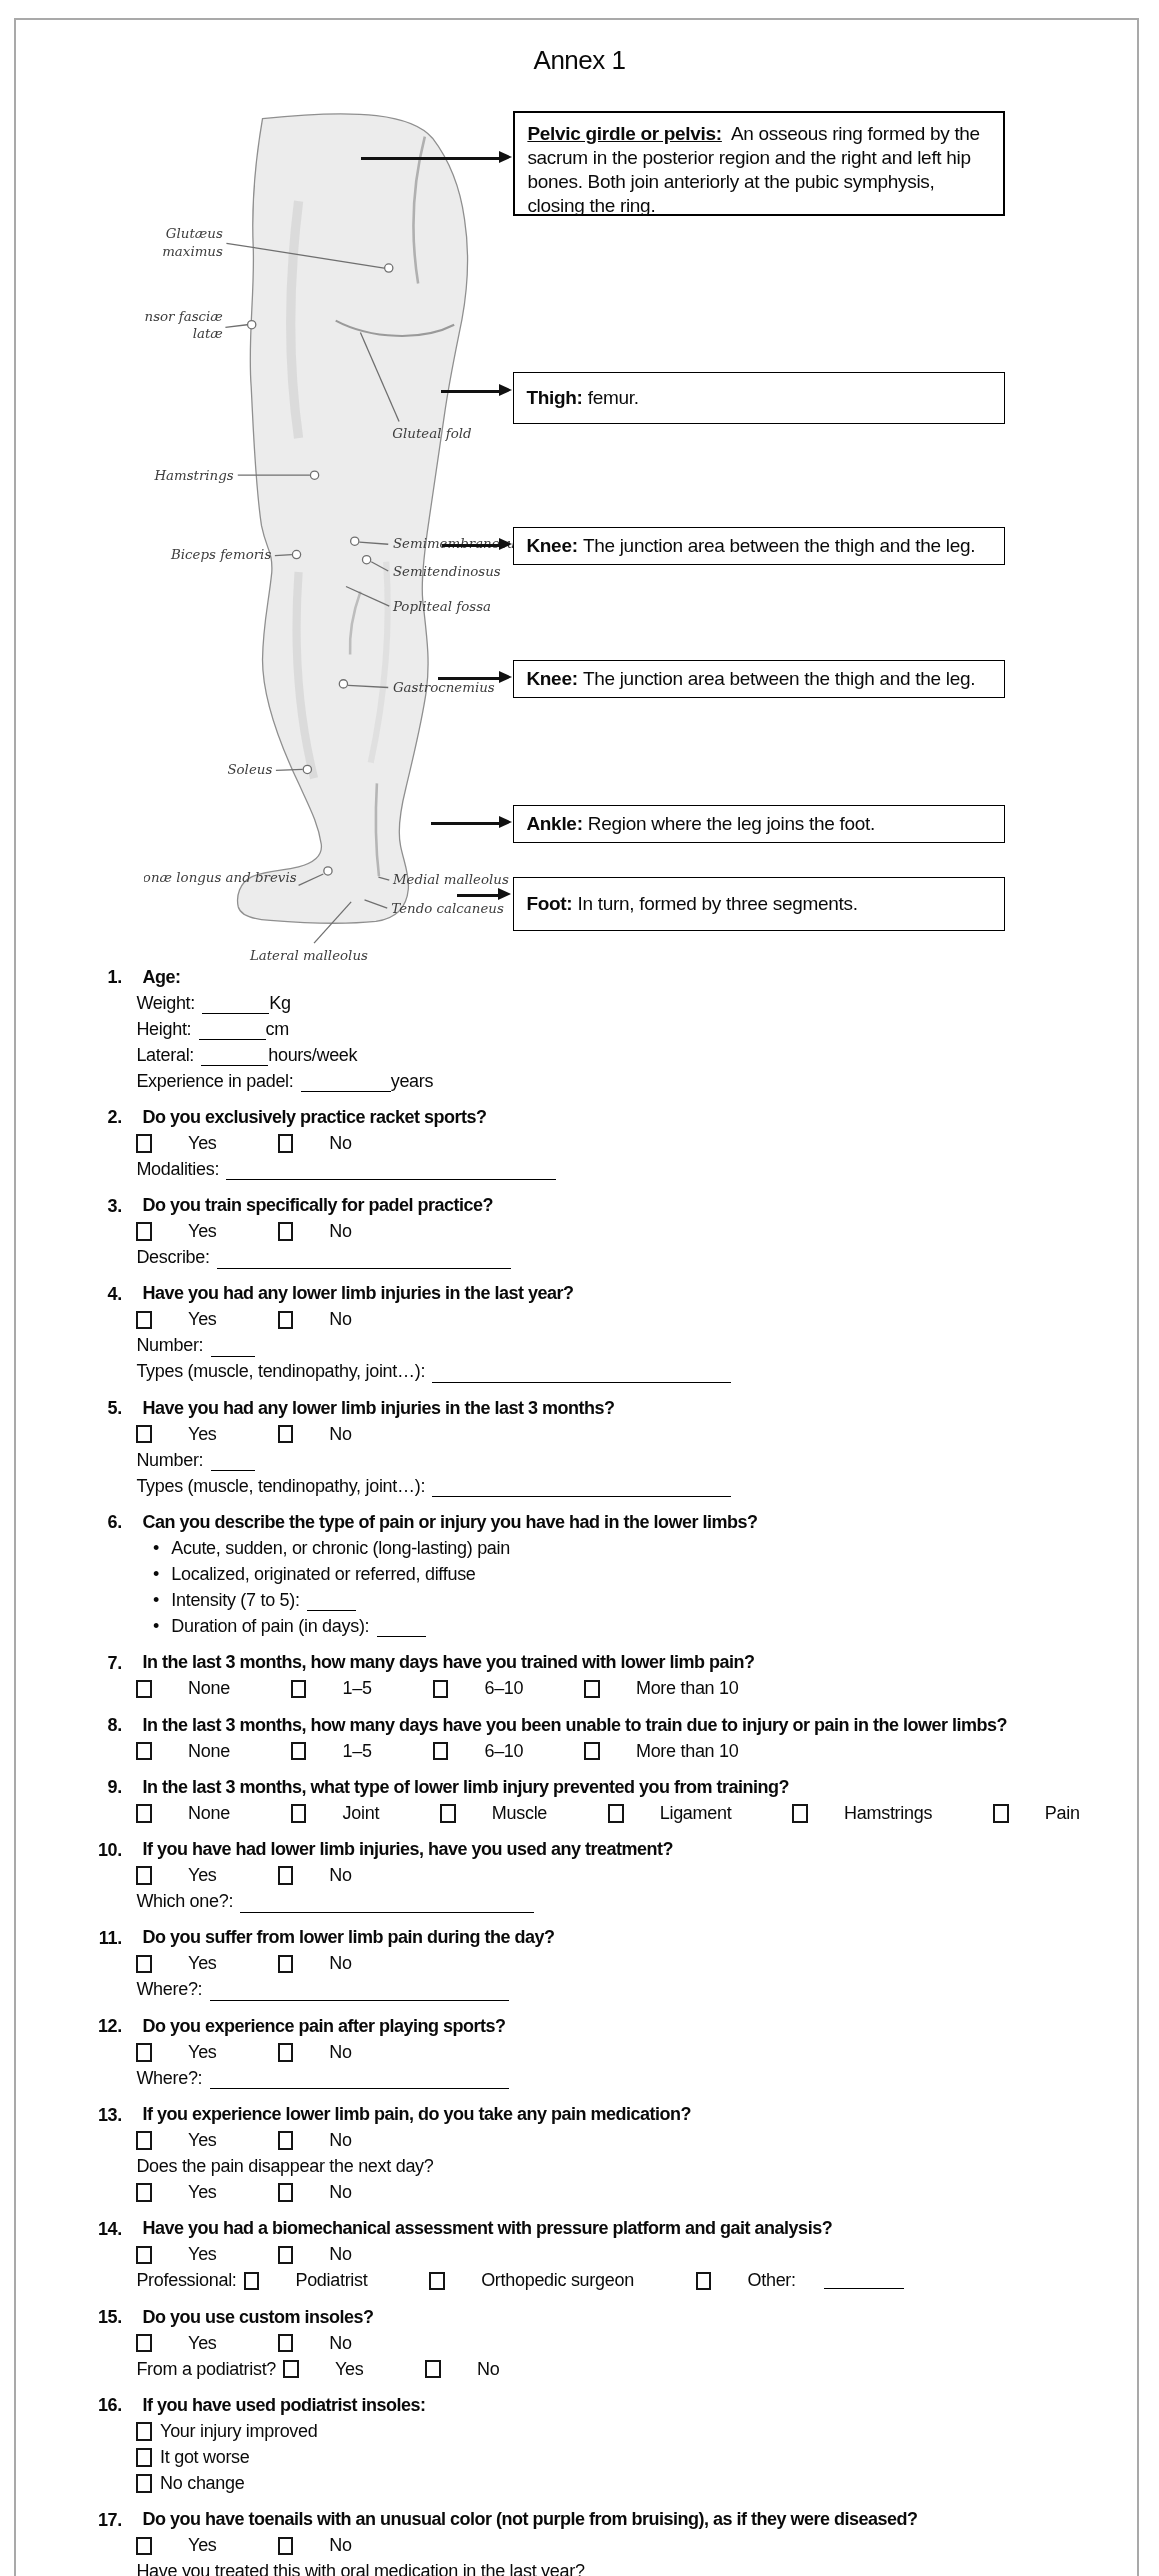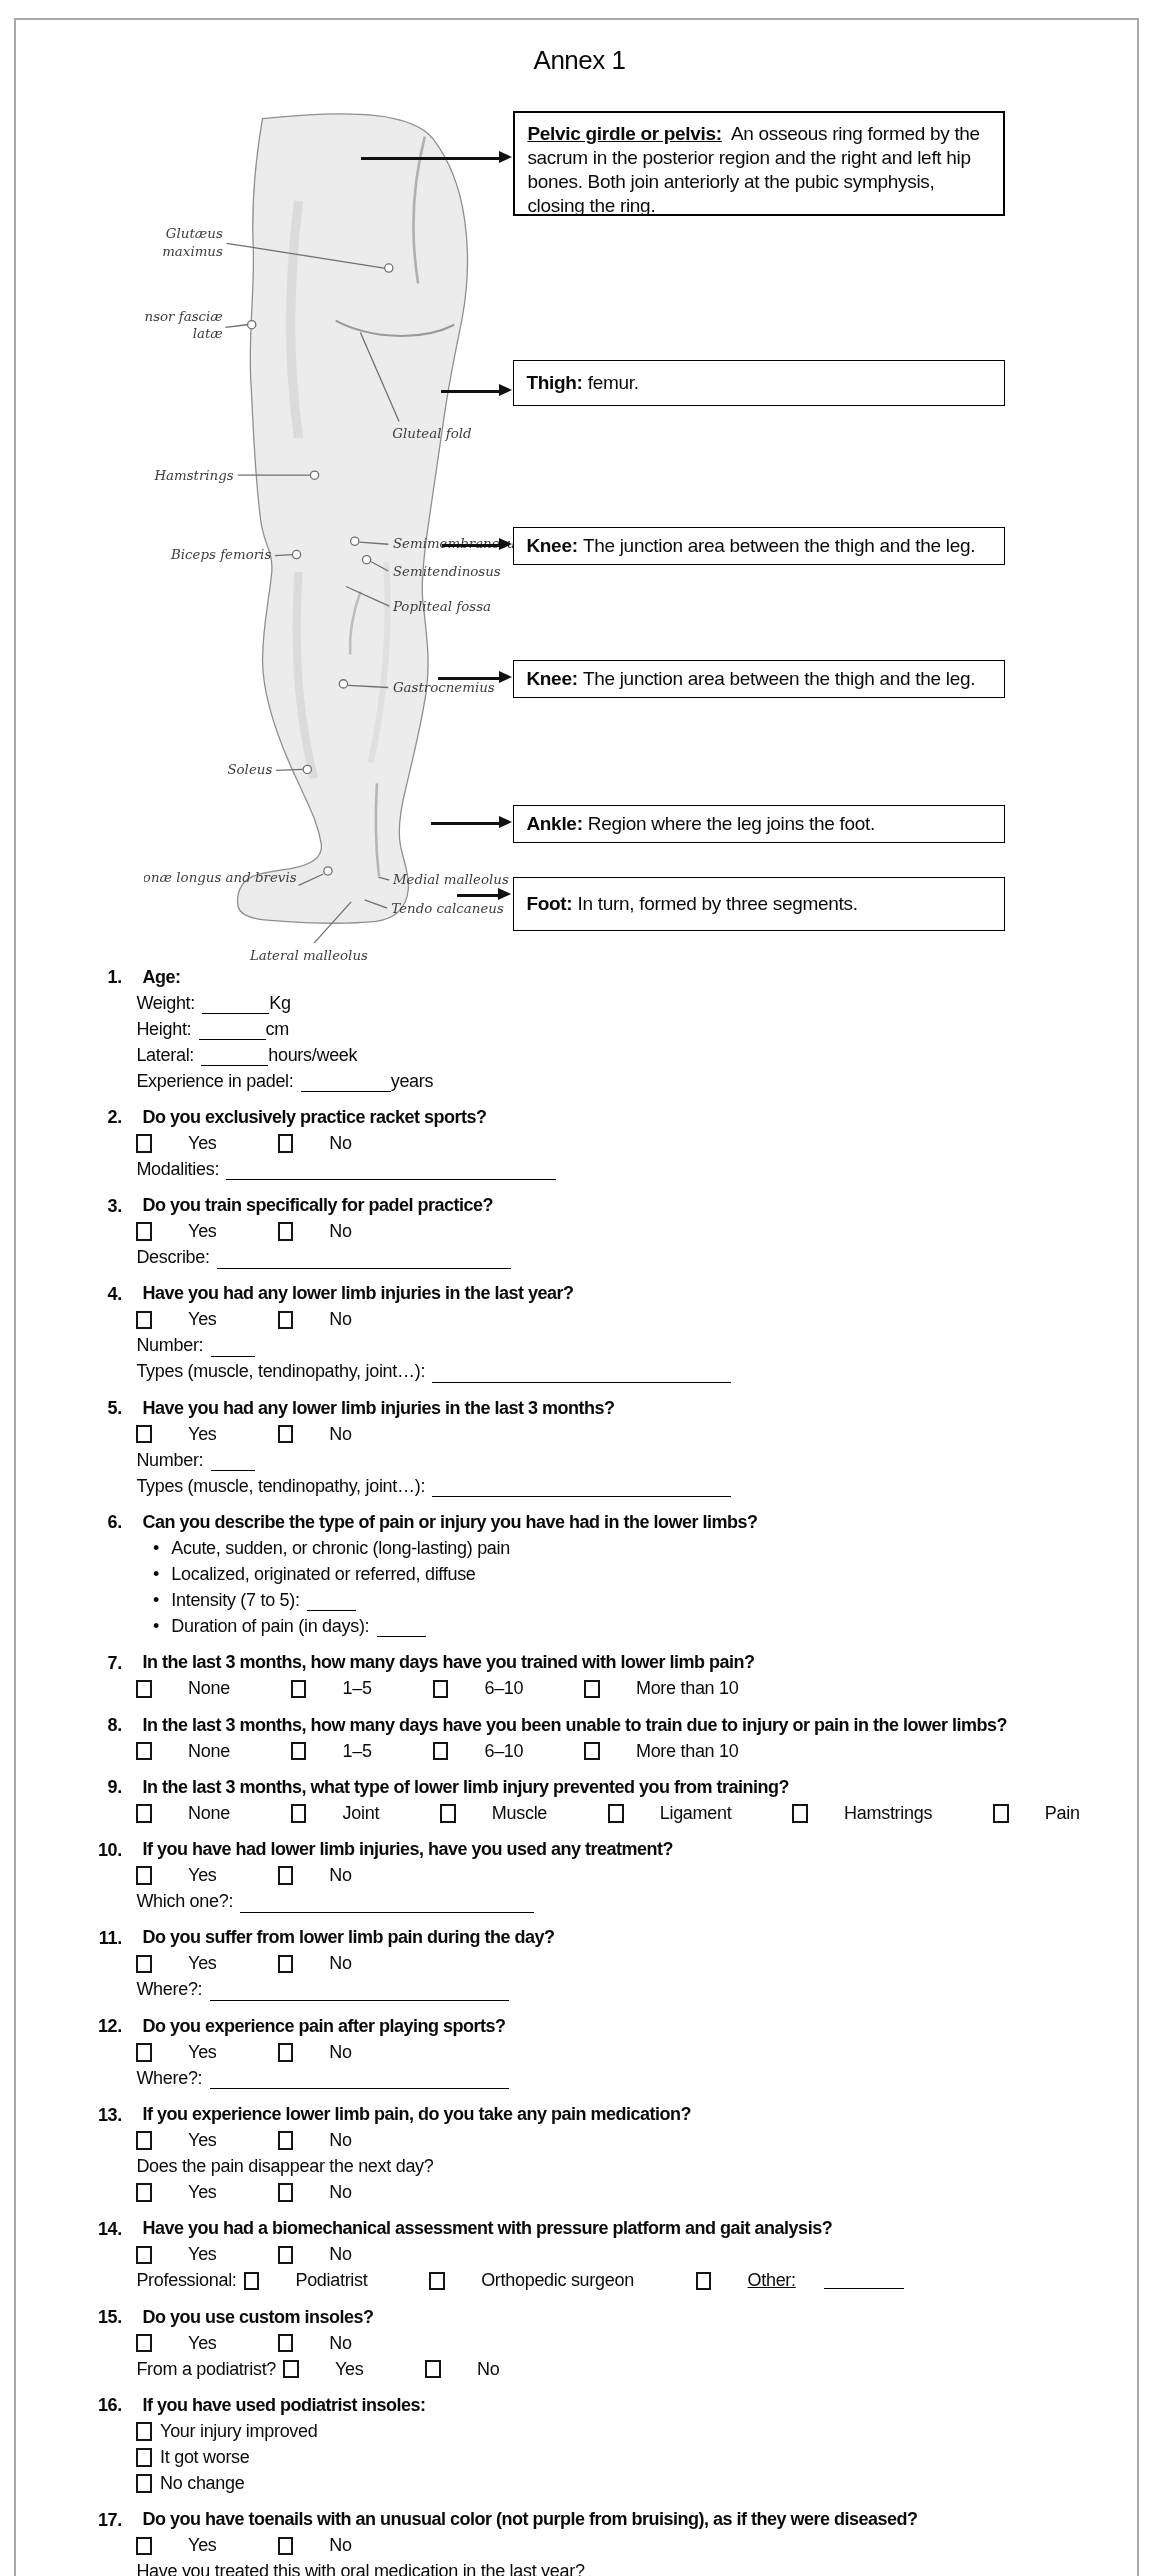--- a/index.html
+++ b/index.html
@@ -24,21 +24,21 @@
   .anat{font-family:"DejaVu Serif", serif;font-style:italic;font-size:26px;fill:#3d3d3d;letter-spacing:0;}
   
   .callout{
     position:absolute;left:513px;width:492px;box-sizing:border-box;
     border:1.5px solid #000;background:#fff;padding:0 12.4px;
     display:flex;align-items:center;font-size:19px;line-height:24px;
   }
   .callout .term{font-weight:700;margin-right:5.2px;white-space:nowrap;}
   .c1{top:111px;height:105px;border-width:2.6px;display:block;padding:8.8px 12.4px;line-height:24px;}
   .c1 .term{margin-right:9px;text-decoration:underline;}
-  .c2{top:360px;height:46px;}
+  .c2{top:372px;height:52px;}
   .c3{top:527px;height:38px;}
   .c4{top:660px;height:38px;}
   .c5{top:805px;height:38px;}
   .c6{top:877px;height:54px;}
   
   .arrow{position:absolute;height:2.6px;background:#111;}
   .arrow::after{
     content:"";position:absolute;right:-13.4px;top:-5.7px;width:0;height:0;
     border-left:13.4px solid #111;border-top:6.7px solid transparent;border-bottom:6.7px solid transparent;
   }
@@ -504,21 +504,21 @@
         <div class="q-line">
           <span class="pre-label">Professional:</span>
           <span class="opt" style="margin-right: 62px;">
             <span class="checkbox"></span>
             <span>Podiatrist</span>
           </span>
           <span class="opt" style="margin-right: 62px;">
             <span class="checkbox"></span>
             <span>Orthopedic surgeon</span>
           </span>
-          <span class="opt" style="margin-right: 62px; text-decoration: underline;">
+          <span class="opt" style="margin-right: 62px;">
             <span class="checkbox"></span>
             <span>Other:</span>
             <span class="blank" style="width: 80px;"></span>
           </span>
         </div>
       </div>
     </div>
     <div class="q-block">
       <span class="q-num">15.</span>
       <div class="q-content">

